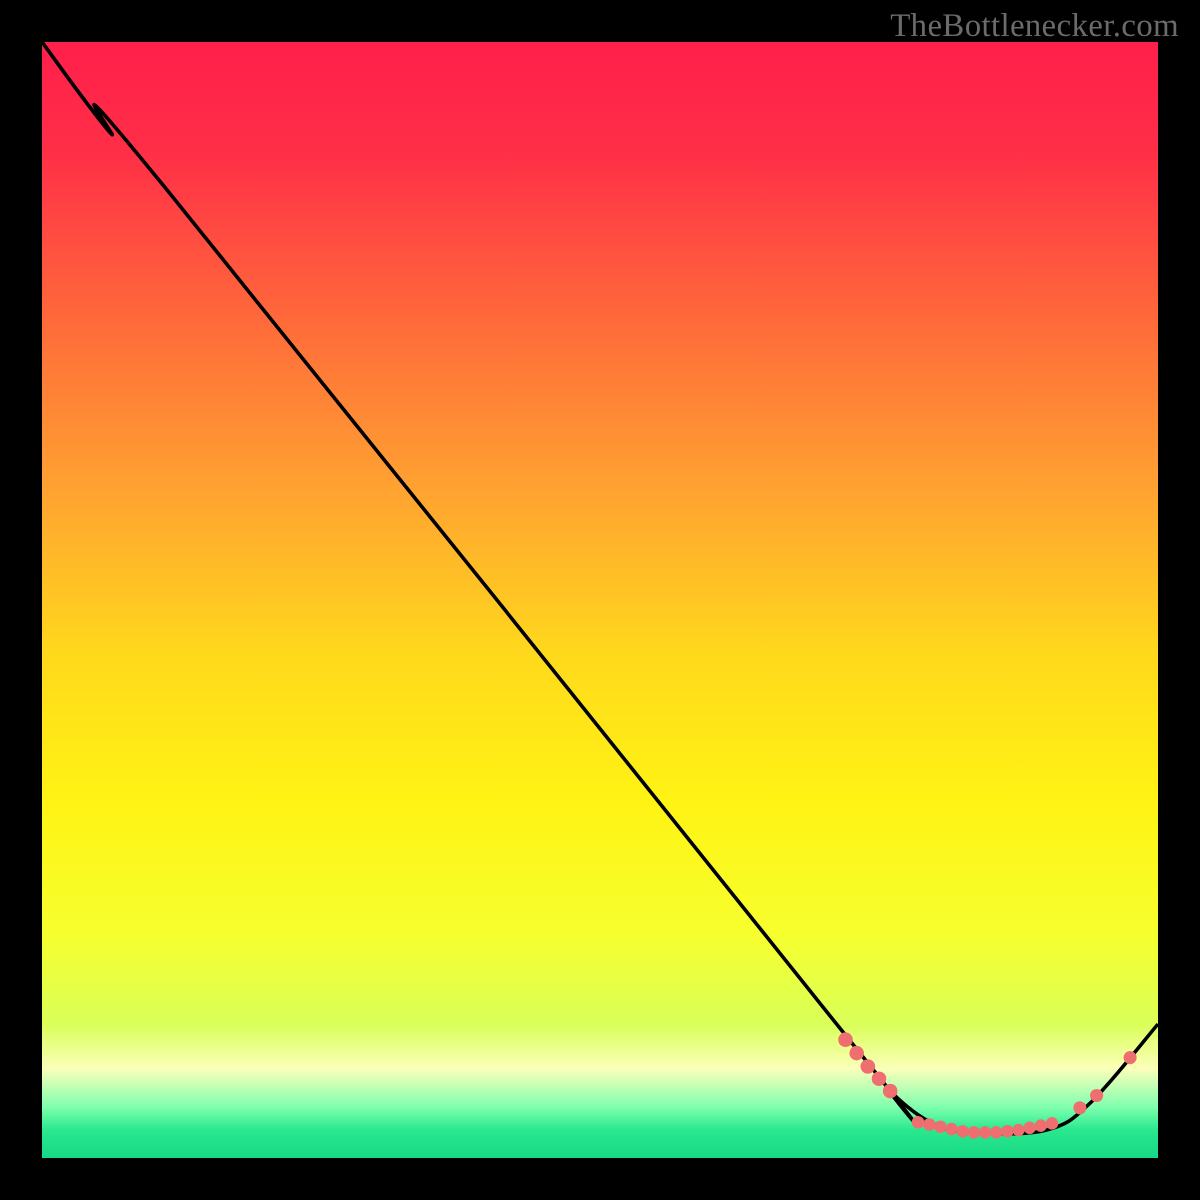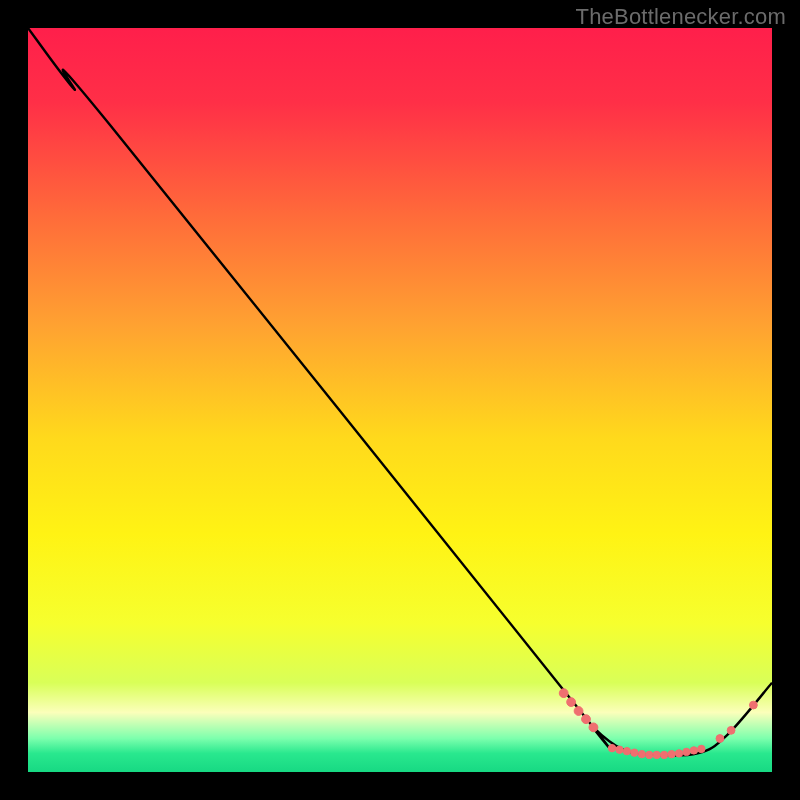--- a/index.html
+++ b/index.html
@@ -9,20 +9,21 @@
     height: 800px;
     background: #000;
     overflow: hidden;
     font-family: Arial, Helvetica, sans-serif;
   }
   .frame {
     position: relative;
     width: 800px;
     height: 800px;
     background: #000;
+    font-family: Liberation Serif, serif;
   }
   .watermark {
     position: absolute;
     top: 4px;
     right: 14px;
     color: #6b6b6b;
     font-size: 22px;
     font-weight: 500;
     letter-spacing: 0.2px;
     z-index: 5;

